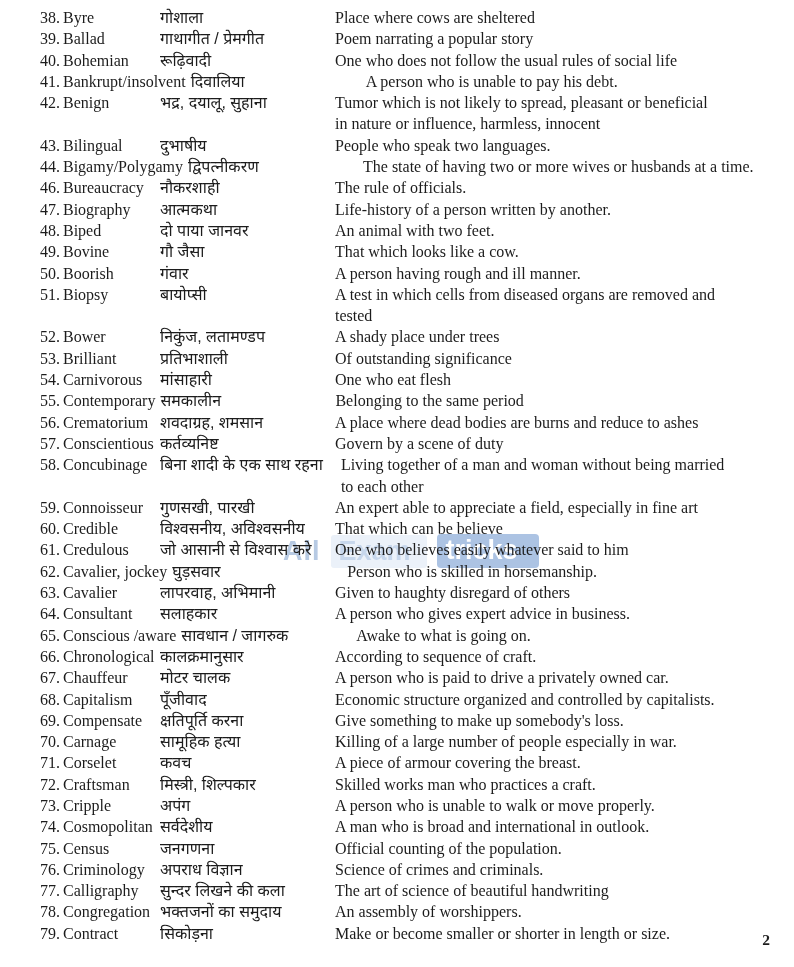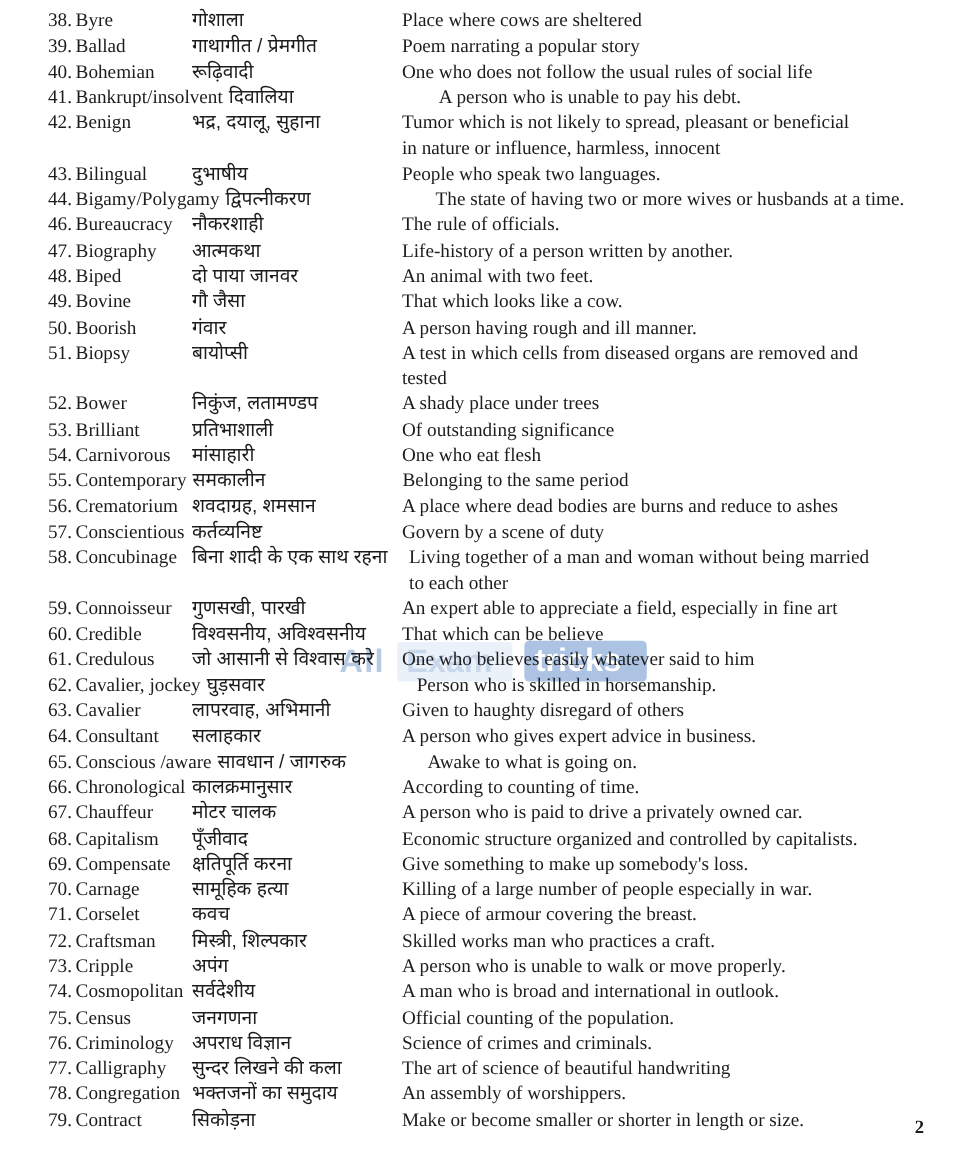--- a/index.html
+++ b/index.html
@@ -273,21 +273,21 @@
     <span class="num">65.</span>
     <span class="word">Conscious /aware</span>
     <span class="hindi">सावधान / जागरुक</span>
     <span class="def">Awake to what is going on.</span>
   </div>
 
   <div class="row">
     <span class="num">66.</span>
     <span class="word">Chronological</span>
     <span class="hindi">कालक्रमानुसार</span>
-    <span class="def">According to counting of time.</span>
+    <span class="def">According to sequence of craft.</span>
   </div>
 
   <div class="row">
     <span class="num">67.</span>
     <span class="word">Chauffeur</span>
     <span class="hindi">मोटर चालक</span>
     <span class="def">A person who is paid to drive a privately owned car.</span>
   </div>
 
   <div class="row">

